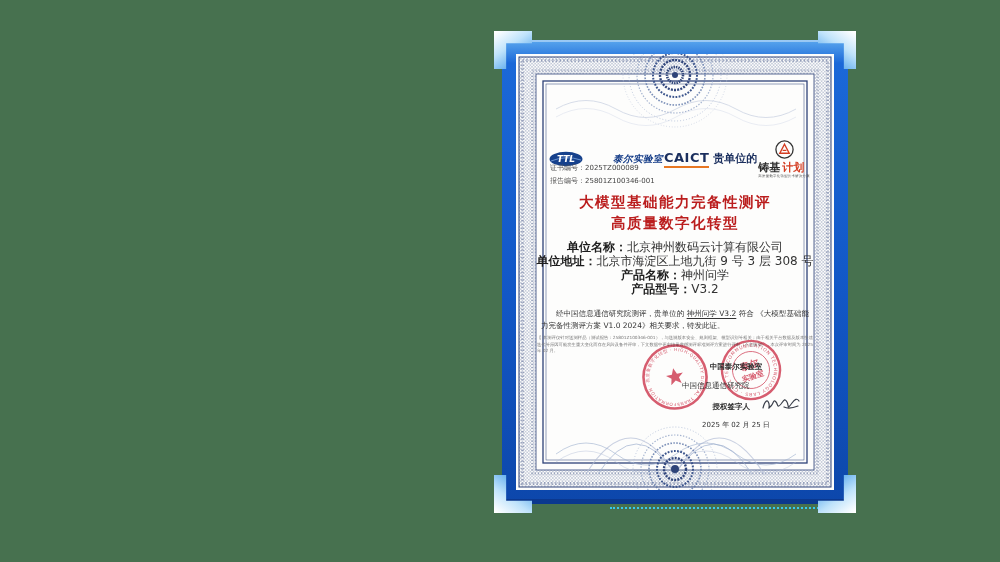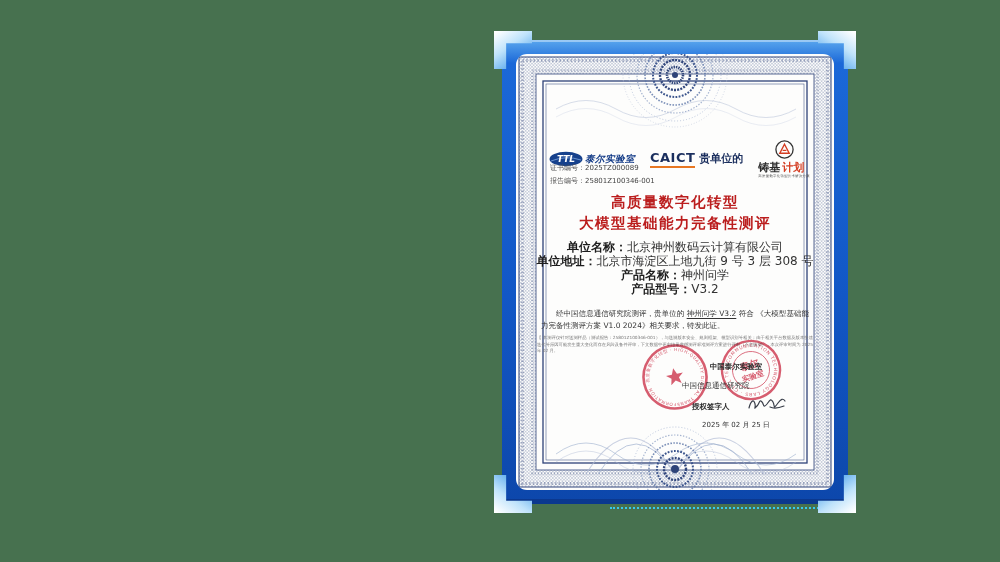--- a/index.html
+++ b/index.html
@@ -23,31 +23,31 @@
          background:linear-gradient(215deg,#ffffff 4%,#bfe3fb 40%,#2e8fe6 95%);}
   .bk.bl{left:-8px;bottom:-9px;clip-path:polygon(0 0,32% 0,32% 68%,100% 68%,100% 100%,0 100%);
          background:linear-gradient(35deg,#ffffff 4%,#bfe3fb 40%,#2e8fe6 95%);}
   .bk.br{right:-8px;bottom:-9px;clip-path:polygon(68% 0,100% 0,100% 100%,0 100%,0 68%,68% 68%);
          background:linear-gradient(325deg,#ffffff 4%,#bfe3fb 40%,#2e8fe6 95%);}
   .dotline{position:absolute;bottom:-5px;left:108px;width:240px;height:0;
            border-bottom:2px dotted #38c9ef;z-index:5;}
   
   .paper{
     position:absolute;left:14px;top:14px;width:318px;height:436px;
-    background:#fdfdfc;overflow:hidden;border-radius:11px;
+    background:#fdfdfc;overflow:hidden;
   }
   .border-art{position:absolute;left:0;top:0;z-index:0;}
   
   .content{position:absolute;inset:0;z-index:2;}
   .logos-row{
     position:absolute;left:33px;right:24px;top:90px;height:30px;
     display:flex;align-items:center;justify-content:space-between;
   }
   .logo-ttl{display:flex;align-items:center;gap:2px;}
-  .ttl-name{font-size:9.5px;font-weight:bold;font-style:italic;color:#123a86;letter-spacing:.5px;}
+  .ttl-name{font-size:9.5px;font-weight:bold;font-style:italic;color:#123a86;letter-spacing:.5px;margin-left:28px;}
   .logo-caict{display:flex;align-items:baseline;gap:4px;}
   .caict-abbr{font-size:13px;font-weight:800;color:#1b2f5e;letter-spacing:.5px;
               border-bottom:2px solid #e87722;padding-bottom:1px;}
   .caict-name{font-size:11px;font-weight:700;color:#1b2f5e;}
   .logo-zhuji{display:flex;align-items:center;gap:3px;flex-direction:column;}
   .zhuji-text{display:flex;flex-direction:column;line-height:1.1;}
   .zhuji-title{font-size:11px;font-weight:800;}
   .zhuji-dark{color:#2b2b2b;}
   .zhuji-red{color:#d43d22;margin-left:2px;}
   .zhuji-tagline{font-size:3.4px;color:#555;letter-spacing:.3px;margin-top:1px;}
@@ -63,21 +63,21 @@
   .fineprint{position:absolute;left:21px;right:21px;top:281px;margin:0;z-index:1;
              font-size:4.3px;line-height:6.6px;color:#777;text-align:justify;}
   
   .stamp{position:absolute;z-index:3;opacity:.85;mix-blend-mode:multiply;}
   .stamp-left{left:124px;top:288px;transform:rotate(-12deg);}
   .stamp-right{left:203px;top:284px;transform:rotate(-18deg);}
   
   .issuer{position:absolute;z-index:4;color:#2e2e2e;}
   .iss1{left:170px;top:308px;width:100px;text-align:center;font-size:7.5px;font-weight:700;}
   .iss2{left:166px;top:327px;width:110px;text-align:left;font-size:7.5px;font-weight:400;}
-  .signer-row{left:176px;top:346px;width:110px;display:flex;align-items:center;gap:16px;font-size:7.5px;font-weight:700;}
+  .signer-row{left:176px;top:346px;width:110px;display:flex;align-items:center;gap:10px;font-size:7.5px;font-weight:700;justify-content:flex-end;}
   .sig-svg{margin-top:-6px;}
   .date{left:170px;top:366px;width:100px;text-align:center;font-size:7px;color:#333;}
 </style>
 </head>
 <body>
 
 <div class="stage">
   <div class="frame">
     <div class="bk tl"></div>
     <div class="bk tr"></div>
@@ -160,22 +160,22 @@
             </span>
           </div>
         </div>
 
         <div class="cert-numbers">
           <div><b>证书编号：</b><span>2025TZ000089</span></div>
           <div><b>报告编号：</b><span>25801Z100346-001</span></div>
         </div>
 
         <div class="title">
+          <div>大模型基础能力完备性测评</div>
           <div>高质量数字化转型</div>
-          <div>大模型基础能力完备性测评</div>
         </div>
 
         <div class="info">
           <div><b>单位名称：</b><span>北京神州数码云计算有限公司</span></div>
           <div><b>单位地址：</b><span>北京市海淀区上地九街 9 号 3 层 308 号</span></div>
           <div><b>产品名称：</b><span>神州问学</span></div>
           <div><b>产品型号：</b><span>V3.2</span></div>
         </div>
 
         <p class="body-p"><span>经中国信息通信研究院测评，贵单位的 </span><span class="u">神州问学 V3.2</span><span> 符合 </span><span>《大模型基础能力完备性测评方案 V1.0 2024》</span><span>相关要求，特发此证。</span></p>

